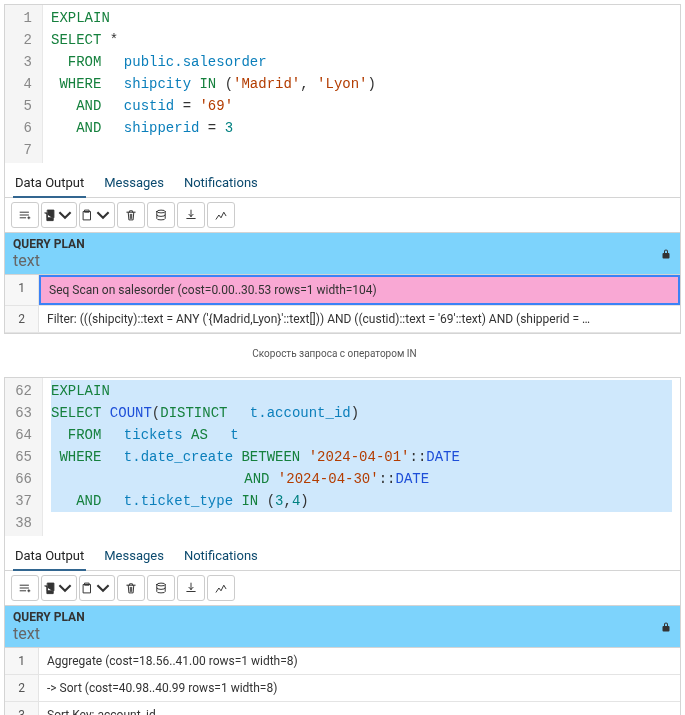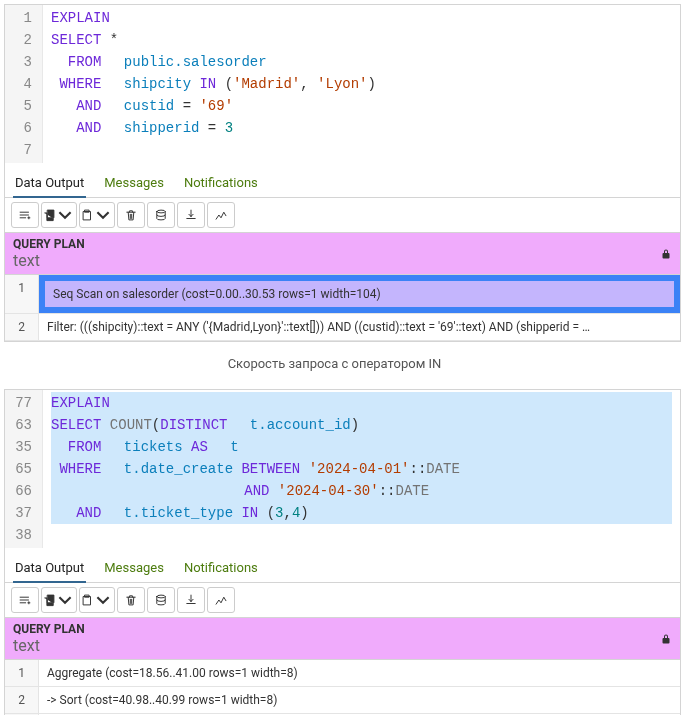--- a/index.html
+++ b/index.html
@@ -7,50 +7,50 @@
 
     .panel { border: 1px solid #d4d4d4; margin: 4px; }
 
     
     .editor { background: #fff; display: flex; font-family: "Consolas", "Menlo", "Courier New", monospace; font-size: 14px; line-height: 22px; }
     .gutter { background: #f5f5f5; color: #888; text-align: right; padding: 2px 10px 2px 6px; user-select: none; border-right: 1px solid #e8e8e8; min-width: 38px; }
     .gutter .ln { display: block; }
     .code { padding: 2px 8px; flex: 1; white-space: pre; overflow-x: auto; }
     .code .line { display: block; }
     .sel { background: #cfe8fc; }
-    .kw { color: #6d28d9; }   
+    .kw { color: #15803d; }   
     .kw2 { color: #0b7fbb; padding-left: 14px; }  
     .str { color: #b33c00; }
     .num { color: #008080; }
-    .blue { color: #737373; }
+    .blue { color: #1d4ed8; }
 
     
     .tabs { display: flex; gap: 16px; padding: 6px 8px 0 8px; border-bottom: 1px solid #d4d4d4; font-size: 13px; }
-    .tab { padding: 6px 2px; color: #4d7c0f; cursor: pointer; }
+    .tab { padding: 6px 2px; color: #0c4a6e; cursor: pointer; }
     .tab.active { color: #222; border-bottom: 2px solid #326690; margin-bottom: -1px; }
 
     
     .toolbar { display: flex; gap: 2px; padding: 4px 6px; border-bottom: 1px solid #d4d4d4; align-items: center; }
     .tbtn { display: flex; align-items: center; justify-content: center; min-width: 28px; height: 26px; border: 1px solid #ccc; border-radius: 3px; background: #fff; cursor: pointer; color: #333; }
     .tbtn svg { width: 14px; height: 14px; }
     .tbtn.split { padding-right: 4px; }
     .chev { margin-left: 2px; }
 
     
-    .colhead { display: flex; align-items: center; justify-content: space-between; padding: 4px 8px; border-bottom: 1px solid #d4d4d4; background: #f0abfc; }
+    .colhead { display: flex; align-items: center; justify-content: space-between; padding: 4px 8px; border-bottom: 1px solid #d4d4d4; background: #7dd3fc; }
     .colhead .name { font-weight: 700; font-size: 12px; color: #333; }
     .colhead .type { font-size: 16px; color: #666; }
 
     
     .row { display: flex; border-bottom: 1px solid #e4e4e4; font-size: 12px; }
     .row .idx { width: 34px; text-align: center; padding: 6px 4px; background: #f7f7f7; color: #555; border-right: 1px solid #e4e4e4; }
     .row .cell { flex: 1; padding: 6px 8px; white-space: nowrap; overflow: hidden; text-overflow: ellipsis; }
-    .row.hl .cell { background: #c4b5fd; border: 6px solid #3b82f6; }
-
-    .caption { text-align: center; color: #555; font-size: 13px; padding: 10px 16px 14px 0; }
+    .row.hl .cell { background: #f9a8d4; border: 2px solid #3b82f6; }
+
+    .caption { text-align: center; color: #555; font-size: 10px; padding: 10px 16px 14px 0; }
     .wrap { position: relative; }
 
     .lock-icon { width: 12px; height: 12px; }
   </style>
 </head>
 <body>
 
 <div class="wrap">
   <div class="panel">
     <div class="editor" id="editor1">
@@ -137,23 +137,23 @@
         </div>
       </div>
   </div>
   <div class="caption">Скорость запроса с оператором IN</div>
 </div>
 
 <div class="wrap">
   <div class="panel">
     <div class="editor" id="editor2">
         <div class="gutter">
-          <span class="ln">77</span>
+          <span class="ln">62</span>
           <span class="ln">63</span>
-          <span class="ln">35</span>
+          <span class="ln">64</span>
           <span class="ln">65</span>
           <span class="ln">66</span>
           <span class="ln">37</span>
           <span class="ln">38</span>
         </div>
         <div class="code"><span class="line sel"><span class="kw">EXPLAIN</span></span><span class="line sel"><span class="kw">SELECT</span><span> </span><span class="blue">COUNT</span><span>(</span><span class="kw">DISTINCT</span><span class="kw2"> t.account_id</span><span>)</span></span><span class="line sel"><span>  </span><span class="kw">FROM</span><span class="kw2"> tickets </span><span class="kw">AS</span><span class="kw2"> t</span></span><span class="line sel"><span> </span><span class="kw">WHERE</span><span class="kw2"> t.date_create </span><span class="kw">BETWEEN</span><span> </span><span class="str">'2024-04-01'</span><span>::</span><span class="blue">DATE</span></span><span class="line sel"><span>                       </span><span class="kw">AND</span><span> </span><span class="str">'2024-04-30'</span><span>::</span><span class="blue">DATE</span></span><span class="line sel"><span>   </span><span class="kw">AND</span><span class="kw2"> t.ticket_type </span><span class="kw">IN</span><span> (</span><span class="num">3</span><span>,</span><span class="num">4</span><span>)</span></span><span class="line"><span></span></span></div>
       </div>
 
     <div class="tabs">
       <div class="tab active">Data Output</div>

